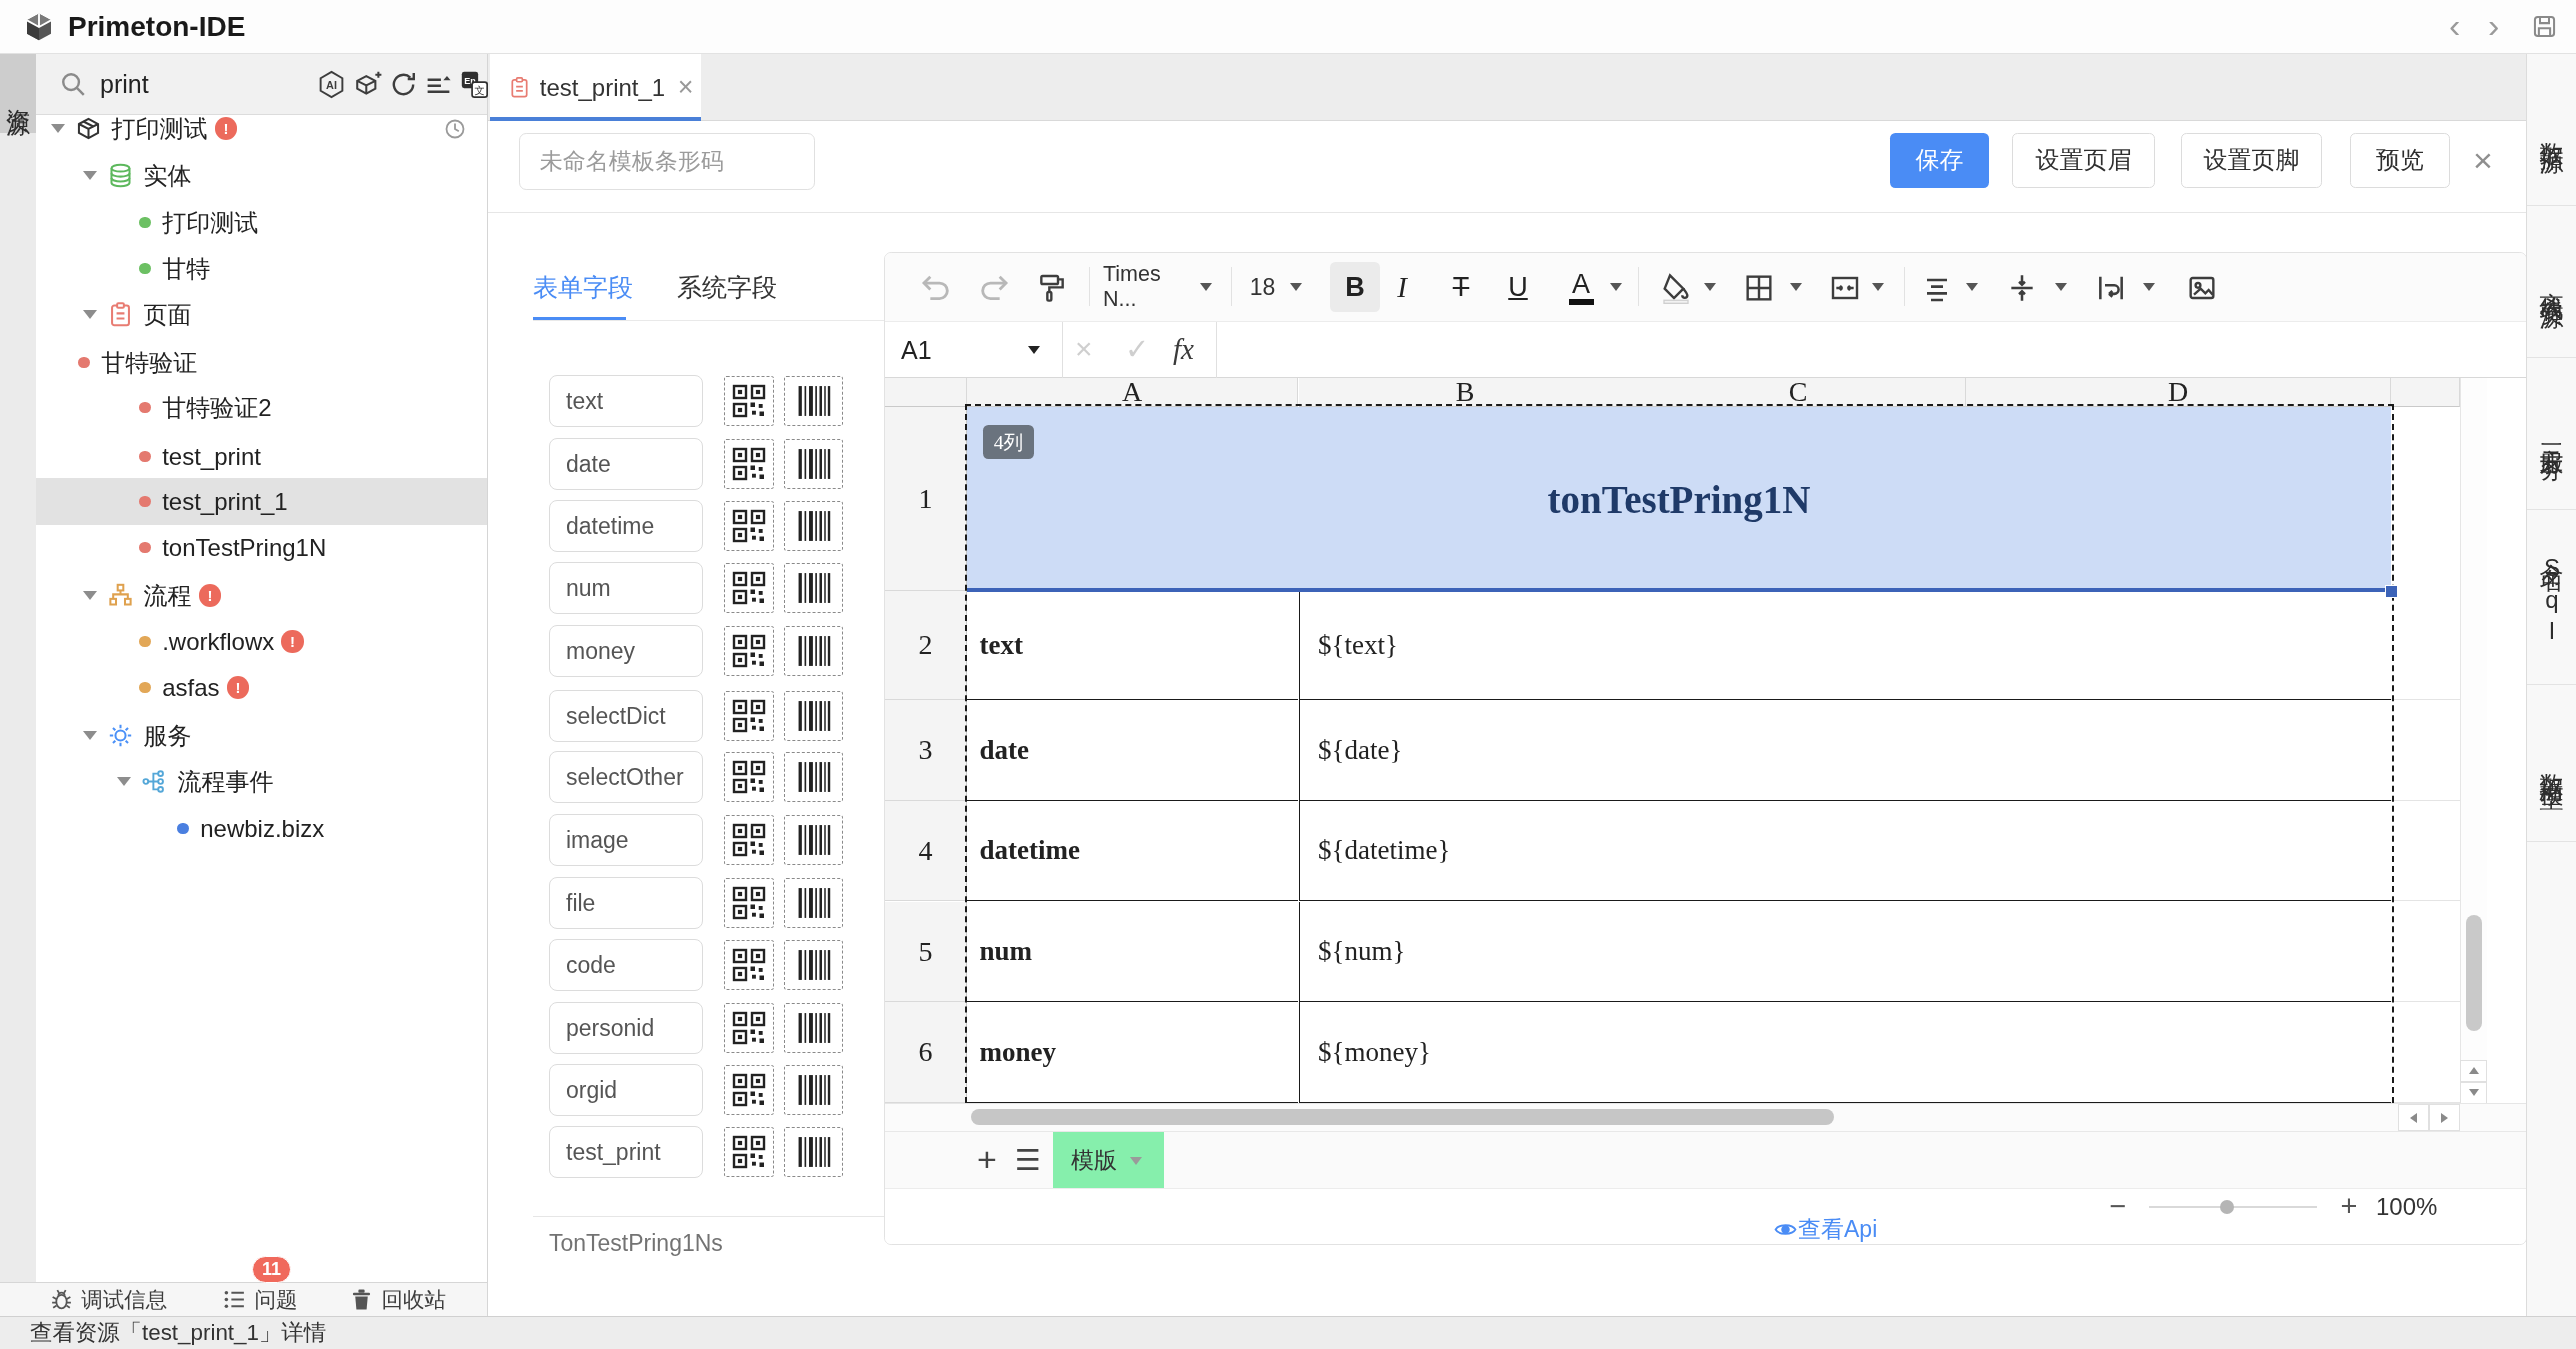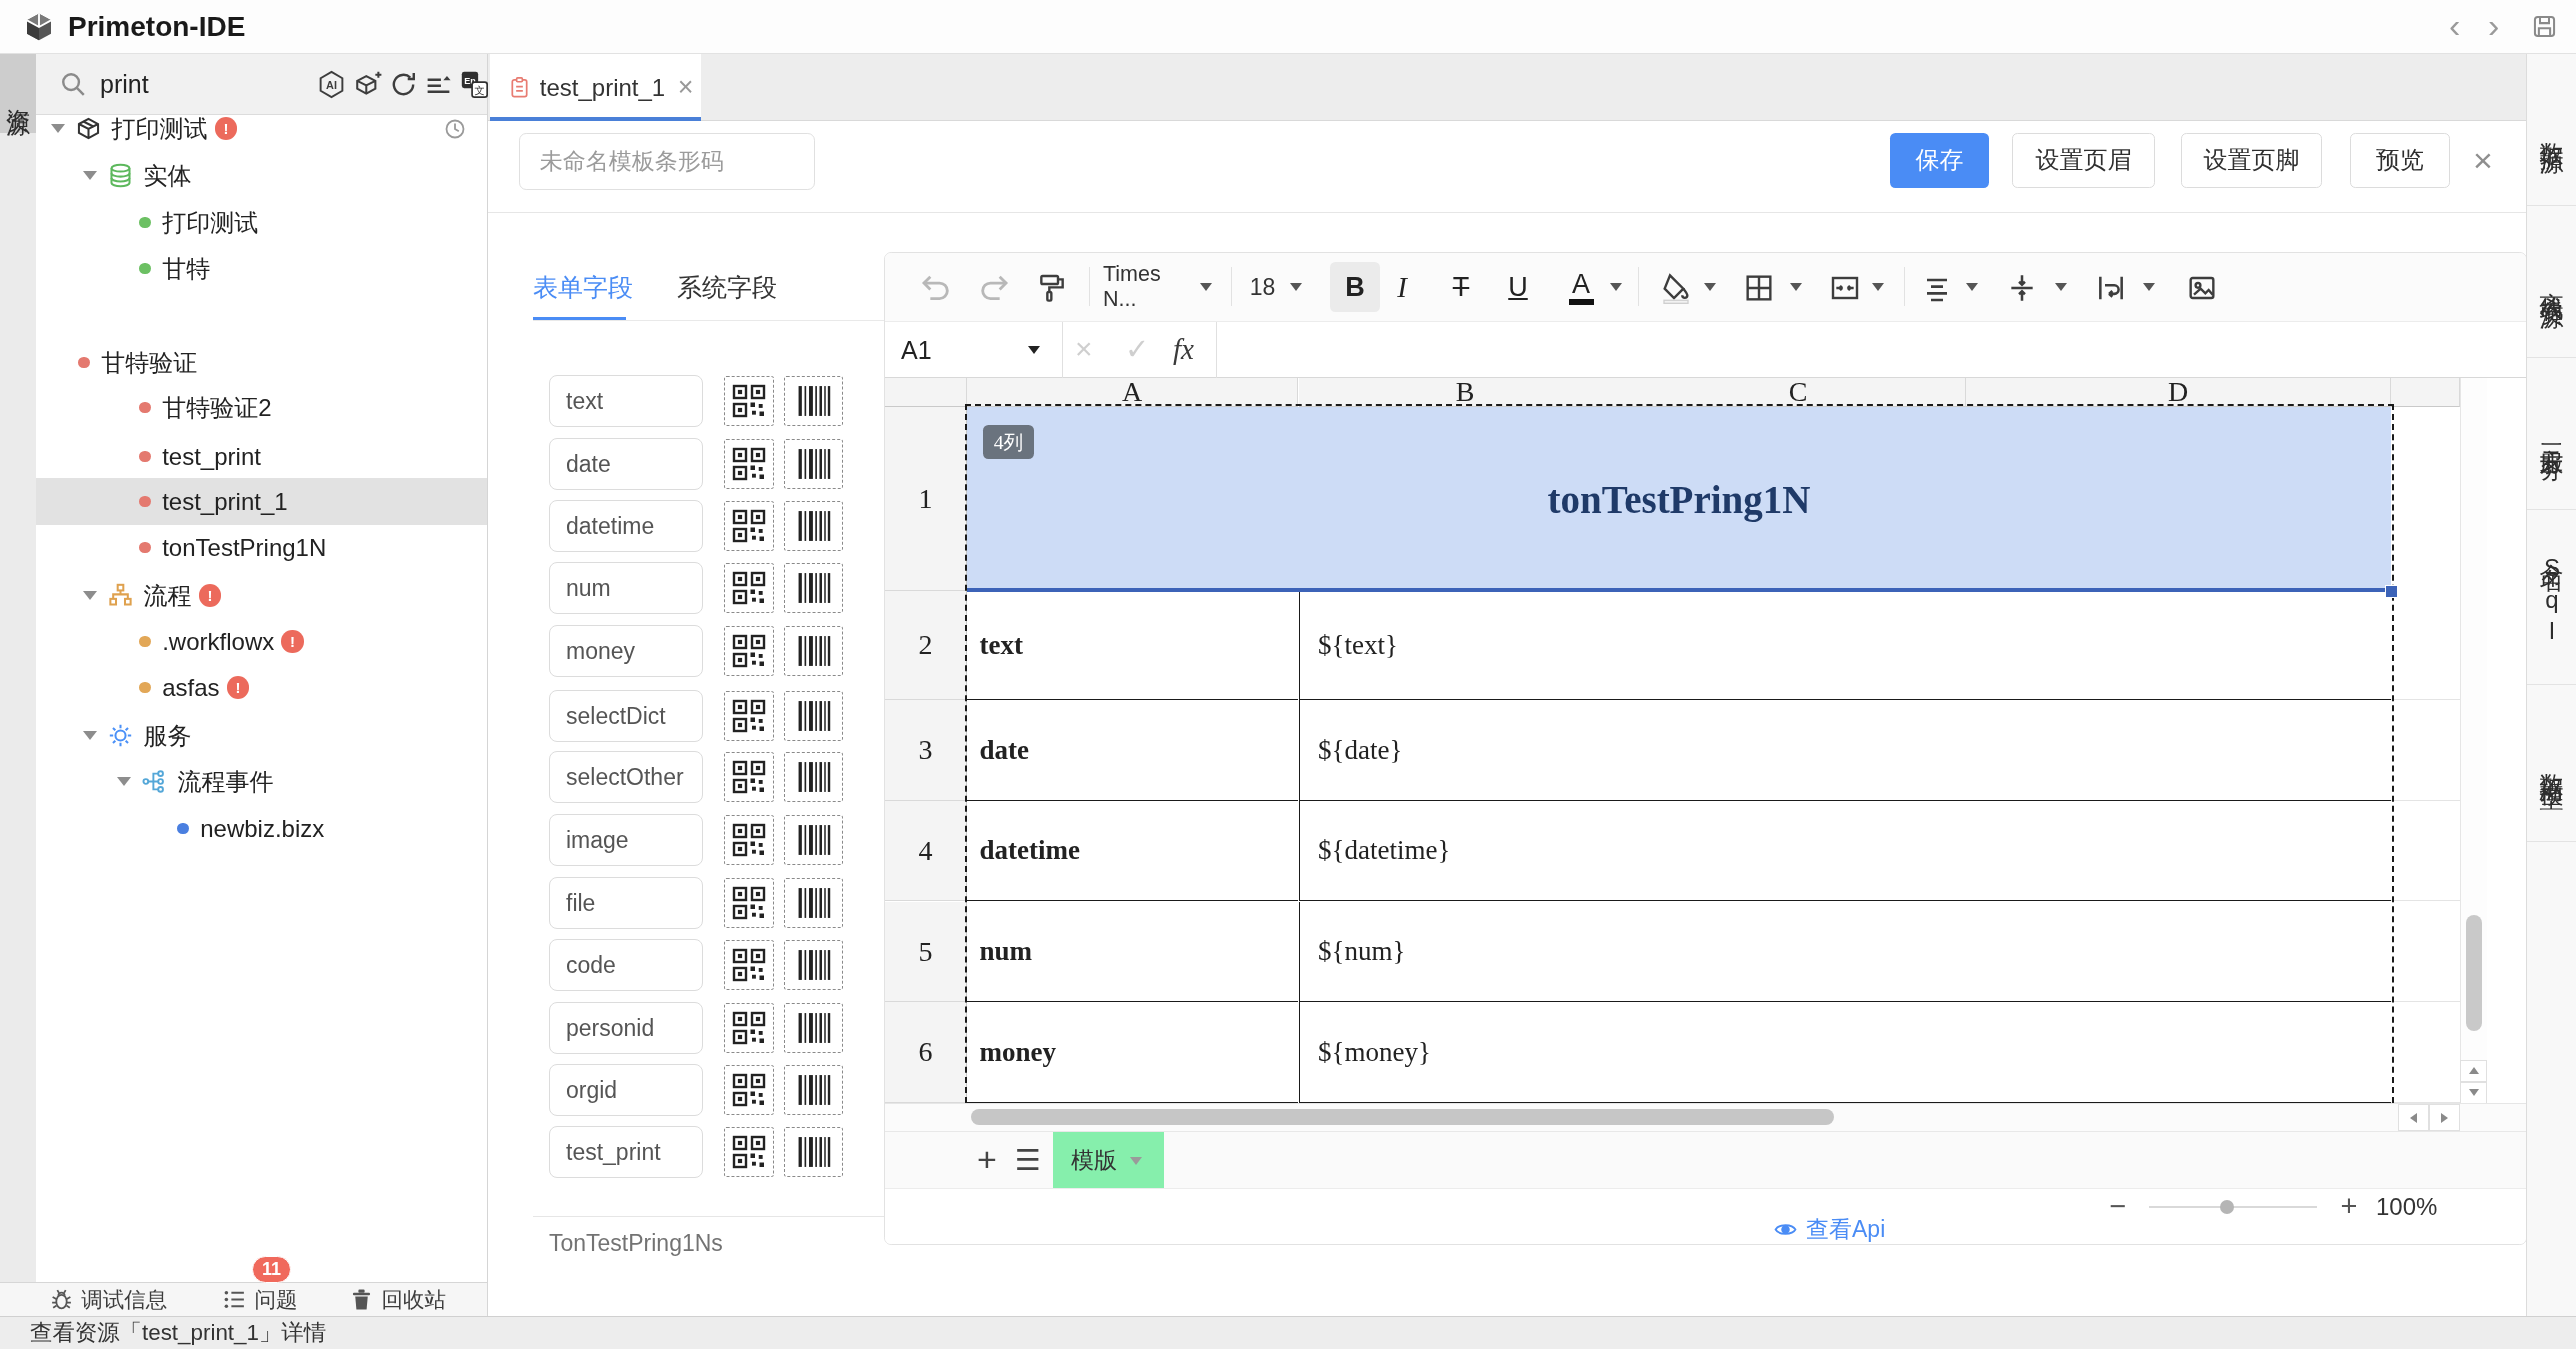--- a/index.html
+++ b/index.html
@@ -107,21 +107,21 @@
 #hsb-thumb{position:absolute;left:86px;top:5.4px;width:863px;height:16px;border-radius:8px;background:#c6c6c6;cursor:pointer}
 
 #sheettabs{position:absolute;left:0;top:878px;width:1642px;height:57px;background:#fafafa;border-top:0.9px solid #e8e8e8}
 #addsheet{position:absolute;left:84px;top:7.2px;width:36px;height:41px;font-size:34px;color:#444;display:flex;align-items:center;justify-content:center;cursor:pointer}
 #sheetmenu{position:absolute;left:125px;top:7.2px;width:36px;height:41px;font-size:29px;color:#444;display:flex;align-items:center;justify-content:center;cursor:pointer}
 #sheettab{position:absolute;left:168px;top:0;width:111px;height:57px;background:#86efac;display:flex;align-items:center;cursor:pointer}
 #sheettab-label{font-size:23px;color:#333;margin-left:18px}
 #sheettab .car2{width:0;height:0;border-left:6.3px solid transparent;border-right:6.3px solid transparent;border-top:8px solid #9a9a9a;margin-left:12.5px}
 
 #sbottom{position:absolute;left:0;top:935px;width:1642px;height:57px;background:#fff;border-top:0.9px solid #ececec}
-#apilink{position:absolute;left:888px;top:25px;display:flex;align-items:center;gap:8px;color:#4a8cf5;font-size:23px;cursor:pointer}
+#apilink{position:absolute;left:888px;top:25px;display:flex;align-items:center;color:#4a8cf5;font-size:23px;cursor:pointer}
 #zminus{position:absolute;left:1217px;top:1.8px;width:32px;height:32px;font-size:29px;color:#555;display:flex;align-items:center;justify-content:center;cursor:pointer}
 #ztrack{position:absolute;left:1264px;top:17px;width:168px;height:1.8px;background:#d9d9d9}
 #zknob{position:absolute;left:1335px;top:10.7px;width:14.3px;height:14.3px;border-radius:50%;background:#b5b5b5;cursor:pointer}
 #zplus{position:absolute;left:1448px;top:1.8px;width:32px;height:32px;font-size:29px;color:#555;display:flex;align-items:center;justify-content:center;cursor:pointer}
 #zlevel{position:absolute;left:1491px;top:3.6px;font-size:24px;color:#333}
 
 
 #right-rail{position:absolute;left:2526px;top:54px;width:50px;height:1262px;background:#f8f8f8;border-left:0.9px solid #dcdcdc}
 .rrtab{position:absolute;left:0;width:49px;display:flex;align-items:center;justify-content:center;border-bottom:0.9px solid #e3e3e3;cursor:pointer}
 </style>
@@ -348,20 +348,27 @@
       </svg>
     <span class="tlabel">实体</span>
   </div>
   <div class="trow" style="top:145px;padding-left:103px">
     <span class="dot" style="background:#6cc063"></span>
     <span class="tlabel">打印测试</span>
   </div>
   <div class="trow" style="top:191px;padding-left:103px">
     <span class="dot" style="background:#6cc063"></span>
     <span class="tlabel">甘特</span>
+  </div>
+  <div class="trow" style="top:237px;padding-left:47px">
+    <span class="tw"></span>
+    <svg class="ticon" viewBox="0 0 30 30" width="27" height="27">
+        <use href="#i-clip"></use>
+      </svg>
+    <span class="tlabel">页面</span>
   </div>
   <div class="trow" style="top:285px;padding-left:42px">
     <span class="dot" style="background:#e4796f"></span>
     <span class="tlabel">甘特验证</span>
   </div>
   <div class="trow" style="top:330px;padding-left:103px">
     <span class="dot" style="background:#e4796f"></span>
     <span class="tlabel">甘特验证2</span>
   </div>
   <div class="trow" style="top:379px;padding-left:103px">

